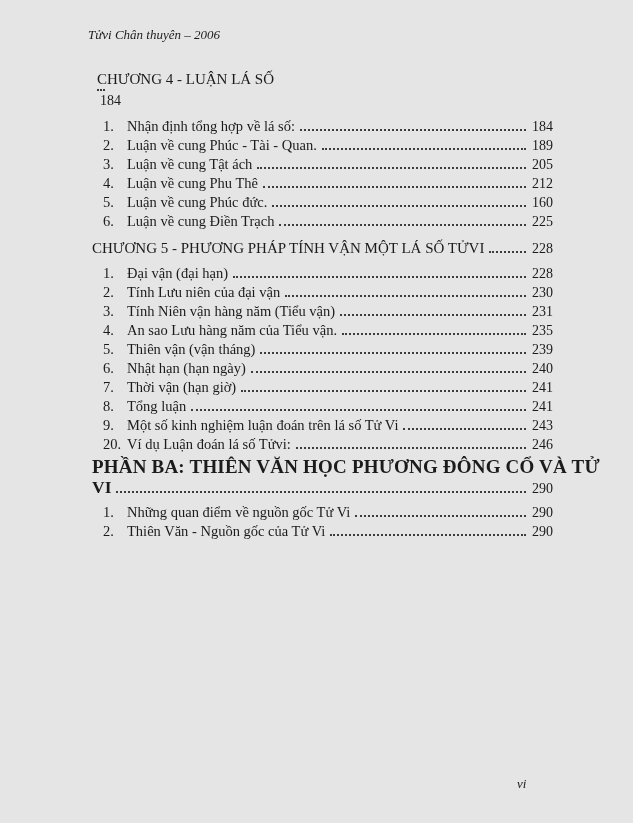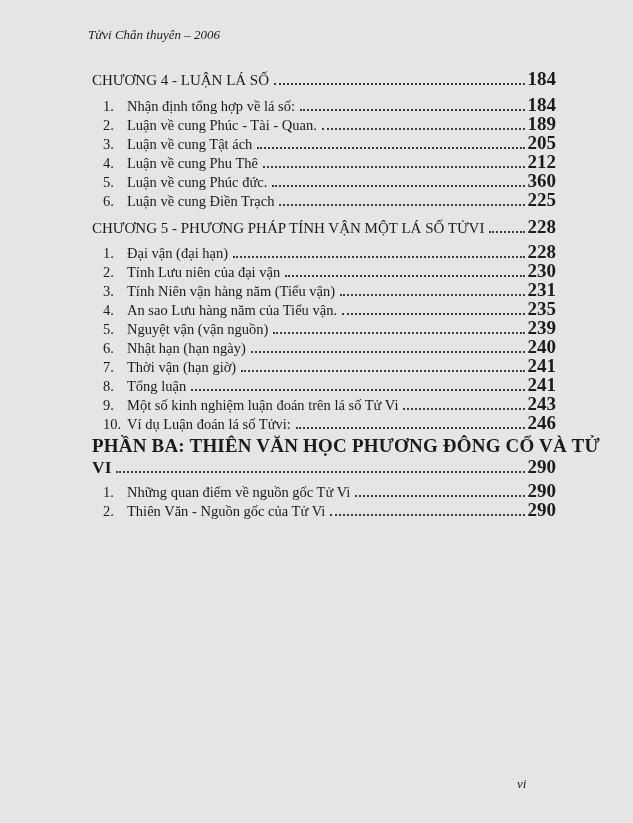--- a/index.html
+++ b/index.html
@@ -13,37 +13,37 @@
   }
   .content { padding: 27px 77px 0 92px; }
   .running-header {
     font-style: italic; font-size: 13px; line-height: 16px;
     margin-left: -4px; height: 16px;
   }
   .heading-row {
     display: flex; align-items: baseline;
     font-size: 15px; line-height: 20px; white-space: nowrap;
   }
-  .heading-ch4 { margin-top: 26px; }
+  .heading-ch4 { margin-top: 26px; flex-direction: column; }
   .heading-ch5 { margin-top: 7px; }
   .items { margin-top: 6px; }
   .items-ch5 { margin-top: 5px; }
   .row {
     display: flex; align-items: baseline;
     font-size: 14.5px; line-height: 18px; white-space: nowrap;
   }
   .item { margin-left: 11px; }
   .num { flex: none; width: 24px; }
   .label { flex: none; }
   .dots {
     flex: 1 1 auto; min-width: 8px;
     border-bottom: 2px dotted #3c3c3c;
     margin: 0 3px 0 5px;
   }
-  .pg { flex: none; min-width: 27px; text-align: center; font-size: 19px; font-weight: bold; }
+  .pg { flex: none; min-width: 27px; text-align: center; font-size: 14px; font-weight: normal; }
   .part-title-line1 {
     margin-top: 2px;
     font-weight: bold; font-size: 19px; line-height: 21px;
     white-space: nowrap; letter-spacing: 0.2px; text-align: right;
   }
   .part-title-line2 {
     display: flex; align-items: baseline;
     font-weight: bold; font-size: 17.5px; line-height: 21px;
   }
   .part-items { margin-top: 4px; }
@@ -93,21 +93,21 @@
       <div class="row item">
         <span class="num">4.</span>
         <span class="label">Luận về cung Phu Thê</span>
         <span class="dots"></span>
         <span class="pg">212</span>
       </div>
       <div class="row item">
         <span class="num">5.</span>
         <span class="label">Luận về cung Phúc đức.</span>
         <span class="dots"></span>
-        <span class="pg">360</span>
+        <span class="pg">160</span>
       </div>
       <div class="row item">
         <span class="num">6.</span>
         <span class="label">Luận về cung Điền Trạch</span>
         <span class="dots"></span>
         <span class="pg">225</span>
       </div>
     </div>
 
     <div class="heading-row heading-ch5">
@@ -135,21 +135,21 @@
         <span class="pg">231</span>
       </div>
       <div class="row item">
         <span class="num">4.</span>
         <span class="label">An sao Lưu hàng năm của Tiểu vận.</span>
         <span class="dots"></span>
         <span class="pg">235</span>
       </div>
       <div class="row item">
         <span class="num">5.</span>
-        <span class="label">Nguyệt vận (vận nguồn)</span>
+        <span class="label">Thiên vận (vận tháng)</span>
         <span class="dots"></span>
         <span class="pg">239</span>
       </div>
       <div class="row item">
         <span class="num">6.</span>
         <span class="label">Nhật hạn (hạn ngày)</span>
         <span class="dots"></span>
         <span class="pg">240</span>
       </div>
       <div class="row item">
@@ -164,21 +164,21 @@
         <span class="dots"></span>
         <span class="pg">241</span>
       </div>
       <div class="row item">
         <span class="num">9.</span>
         <span class="label">Một số kinh nghiệm luận đoán trên lá số Tử Vi</span>
         <span class="dots"></span>
         <span class="pg">243</span>
       </div>
       <div class="row item">
-        <span class="num">10.</span>
+        <span class="num">20.</span>
         <span class="label">Ví dụ Luận đoán lá số Tửvi:</span>
         <span class="dots"></span>
         <span class="pg">246</span>
       </div>
     </div>
 
     <div class="part-title-line1">PHẦN BA: THIÊN VĂN HỌC PHƯƠNG ĐÔNG CỔ VÀ TỬ</div>
     <div class="part-title-line2">
       <span class="label">VI</span>
       <span class="dots"></span>

